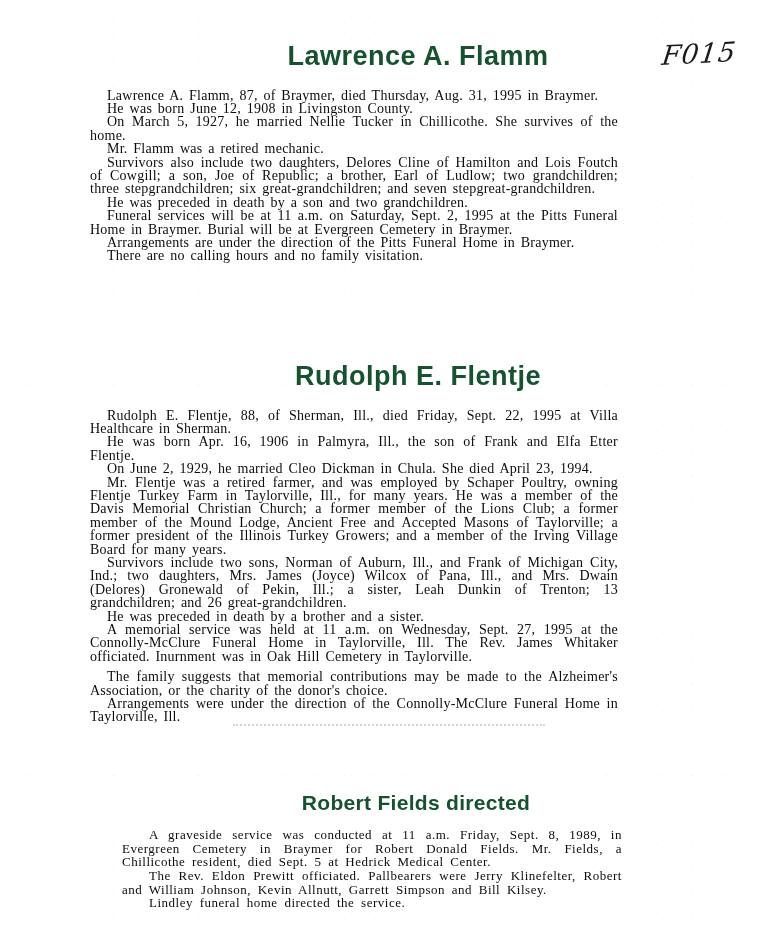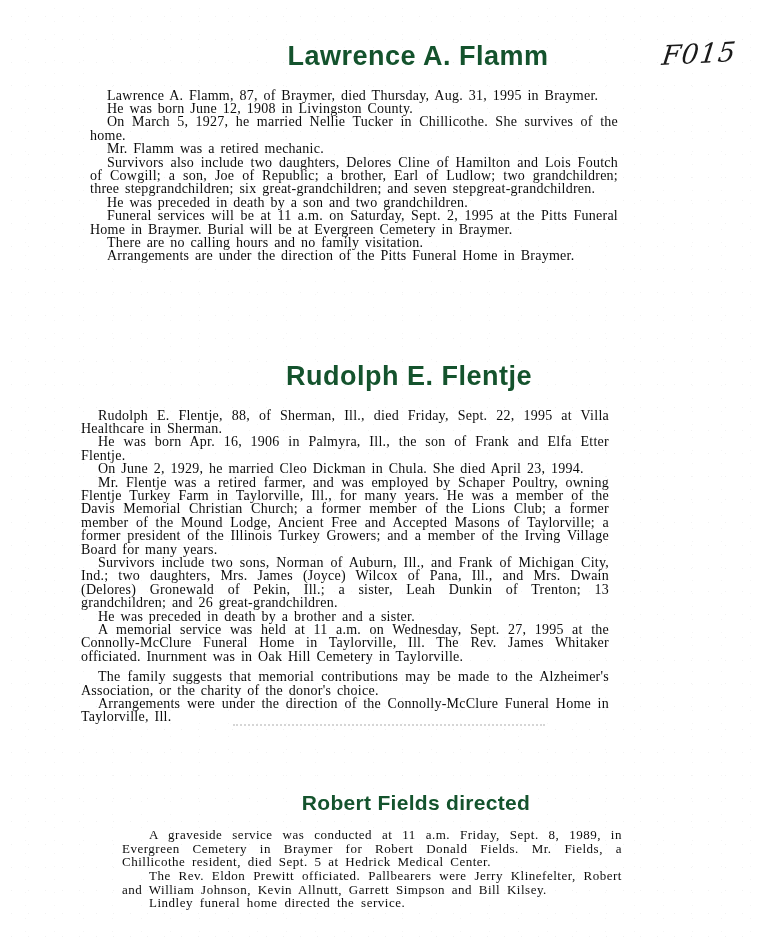--- a/index.html
+++ b/index.html
@@ -19,21 +19,21 @@
       radial-gradient(rgba(0,0,0,0.04) 0.5px, transparent 0.6px);
     background-size: 17px 23px, 29px 13px;
     background-position: 3px 5px, 11px 2px;
     pointer-events: none;
   }
   .clip {
     position: absolute;
     color: #0c0c0c;
   }
   .clip1 { left: 90px;  top: 24px;  width: 528px; }
-  .clip2 { left: 81px;  top: 344px; width: 528px; }
+  .clip2 { left: 90px;  top: 344px; width: 528px; }
   .clip3 { left: 122px; top: 778px; width: 500px; }
 
   .headline {
     font-family: "Liberation Sans", sans-serif;
     font-weight: bold;
     text-align: center;
     line-height: 1.05;
     color: #14532d;
     white-space: nowrap;
   }
@@ -104,22 +104,22 @@
 <article class="clip clip1">
   <h1 class="headline">Lawrence A. Flamm</h1>
   <div class="bodytext">
     <p>Lawrence A. Flamm, 87, of Braymer, died Thursday, Aug. 31, 1995 in Braymer.</p>
     <p>He was born June 12, 1908 in Livingston County.</p>
     <p>On March 5, 1927, he married Nellie Tucker in Chillicothe. She survives of the home.</p>
     <p>Mr. Flamm was a retired mechanic.</p>
     <p>Survivors also include two daughters, Delores Cline of Hamilton and Lois Foutch of Cowgill; a son, Joe of Republic; a brother, Earl of Ludlow; two grandchildren; three stepgrandchildren; six great-grandchildren; and seven stepgreat-grandchildren.</p>
     <p>He was preceded in death by a son and two grandchildren.</p>
     <p>Funeral services will be at 11 a.m. on Saturday, Sept. 2, 1995 at the Pitts Funeral Home in Braymer. Burial will be at Evergreen Cemetery in Braymer.</p>
+    <p>Arrangements are under the direction of the Pitts Funeral Home in Braymer.</p>
     <p>There are no calling hours and no family visitation.</p>
-    <p>Arrangements are under the direction of the Pitts Funeral Home in Braymer.</p>
   </div>
 </article>
 
 <article class="clip clip2">
   <h1 class="headline">Rudolph E. Flentje</h1>
   <div class="bodytext">
     <p>Rudolph E. Flentje, 88, of Sherman, Ill., died Friday, Sept. 22, 1995 at Villa Healthcare in Sherman.</p>
     <p>He was born Apr. 16, 1906 in Palmyra, Ill., the son of Frank and Elfa Etter Flentje.</p>
     <p>On June 2, 1929, he married Cleo Dickman in Chula. She died April 23, 1994.</p>
     <p>Mr. Flentje was a retired farmer, and was employed by Schaper Poultry, owning Flentje Turkey Farm in Taylorville, Ill., for many years. He was a member of the Davis Memorial Christian Church; a former member of the Lions Club; a former member of the Mound Lodge, Ancient Free and Accepted Masons of Taylorville; a former president of the Illinois Turkey Growers; and a member of the Irving Village Board for many years.</p>

